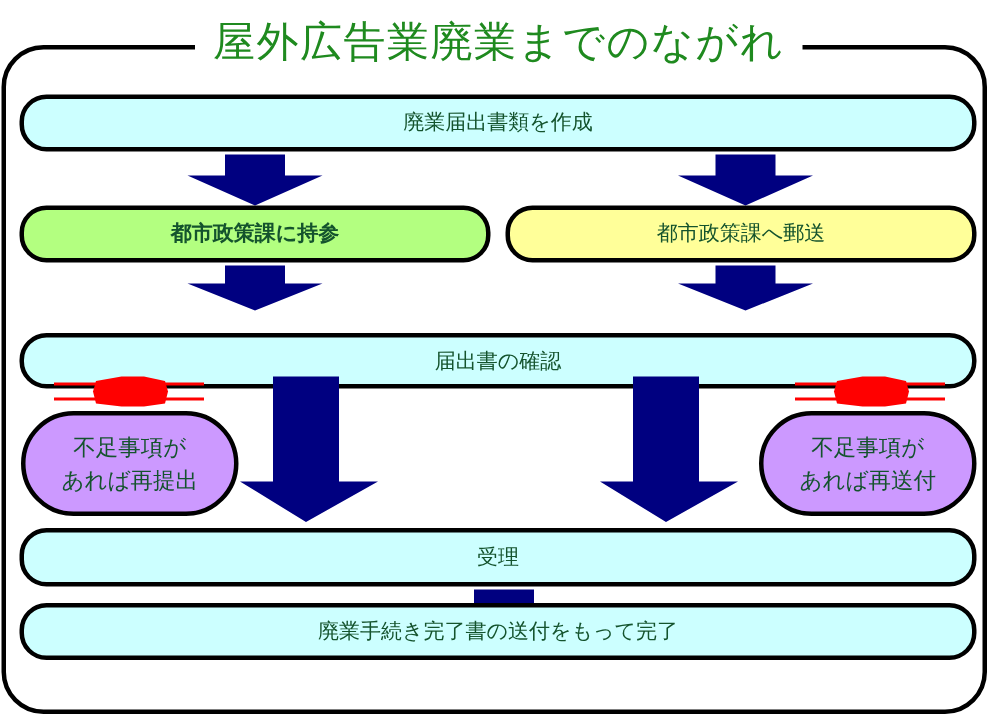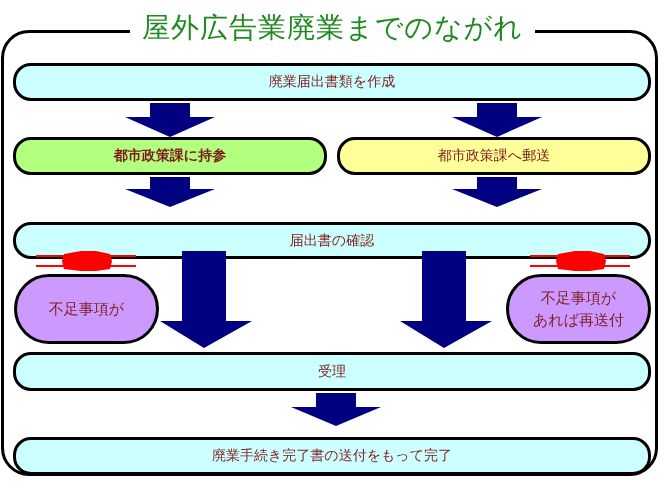--- a/index.html
+++ b/index.html
@@ -4,21 +4,21 @@
 <style>
   html, body { margin:0; padding:0; background:#ffffff; }
   body { width:665px; height:483px; position:relative; overflow:hidden;
          font-family:"DejaVu Sans", sans-serif; }
   .frame { position:absolute; left:1px; top:30px; width:657px; height:446px;
            border:3px solid #000; border-radius:28px; box-sizing:border-box; }
   .title { position:absolute; left:130px; top:6px; width:405px; height:44px;
            background:#fff; color:#1f8a1f; font-size:28px; text-align:center;
            line-height:44px; letter-spacing:1px; }
   .box { position:absolute; border:3px solid #000; border-radius:18px; box-sizing:border-box;
-         display:flex; align-items:center; justify-content:center; font-size:14px; color:#7f1d1d; }
+         display:flex; align-items:center; justify-content:center; font-size:14px; color:#14532d; }
   .cyan { background:#ccffff; }
   .green { background:#b3ff80; }
   .yellow { background:#ffff99; }
   .purple { background:#cc99ff; border-radius:40px; font-size:15px; line-height:22px; text-align:center;align-items:center; }
   svg.arrow { position:absolute; overflow:visible; }
   .warn { position:absolute; }
 </style>
 </head>
 <body>
 
@@ -60,20 +60,21 @@
   <polygon points="28,4 45,1 60,1 74,4 76,11 74,19 60,21 45,21 28,19 26,11" fill="#ff0000"></polygon>
 </svg>
 <svg class="warn" style="left:530px;top:250px;" width="100" height="22">
   <rect x="0" y="5" width="100" height="2" fill="#ff0000"></rect>
   <rect x="0" y="15" width="100" height="2" fill="#ff0000"></rect>
   <polygon points="28,4 45,1 60,1 74,4 76,11 74,19 60,21 45,21 28,19 26,11" fill="#ff0000"></polygon>
 </svg>
 
 <div class="box purple" style="left:14px;top:274px;width:145px;height:70px;flex-direction:column;">
   <span>不足事項が</span>
+  <span>あれば再提出</span>
 </div>
 <div class="box purple" style="left:506px;top:274px;width:145px;height:70px;flex-direction:column;">
   <span>不足事項が</span>
   <span>あれば再送付</span>
 </div>
 
 <svg class="arrow" style="left:158px;top:251px;" width="96" height="98">
   <polygon points="24,0 68,0 68,70 94,70 46,97 2,70 24,70" fill="#000080"></polygon>
 </svg>
 <svg class="arrow" style="left:398px;top:251px;" width="96" height="98">
@@ -81,15 +82,15 @@
 </svg>
 
 <div class="box cyan" style="left:13px;top:352px;width:638px;height:39px;">
   <span>受理</span>
 </div>
 
 <svg class="arrow" style="left:286px;top:393px;" width="100" height="36">
   <polygon points="30,0 70,0 70,14 95,14 50,33 5,14 30,14" fill="#000080"></polygon>
 </svg>
 
-<div class="box cyan" style="left:13px;top:437px;width:638px;height:38px;">
+<div class="box cyan" style="left:13px;top:402px;width:638px;height:38px;">
   <span>廃業手続き完了書の送付をもって完了</span>
 </div>
 
 </body></html>

